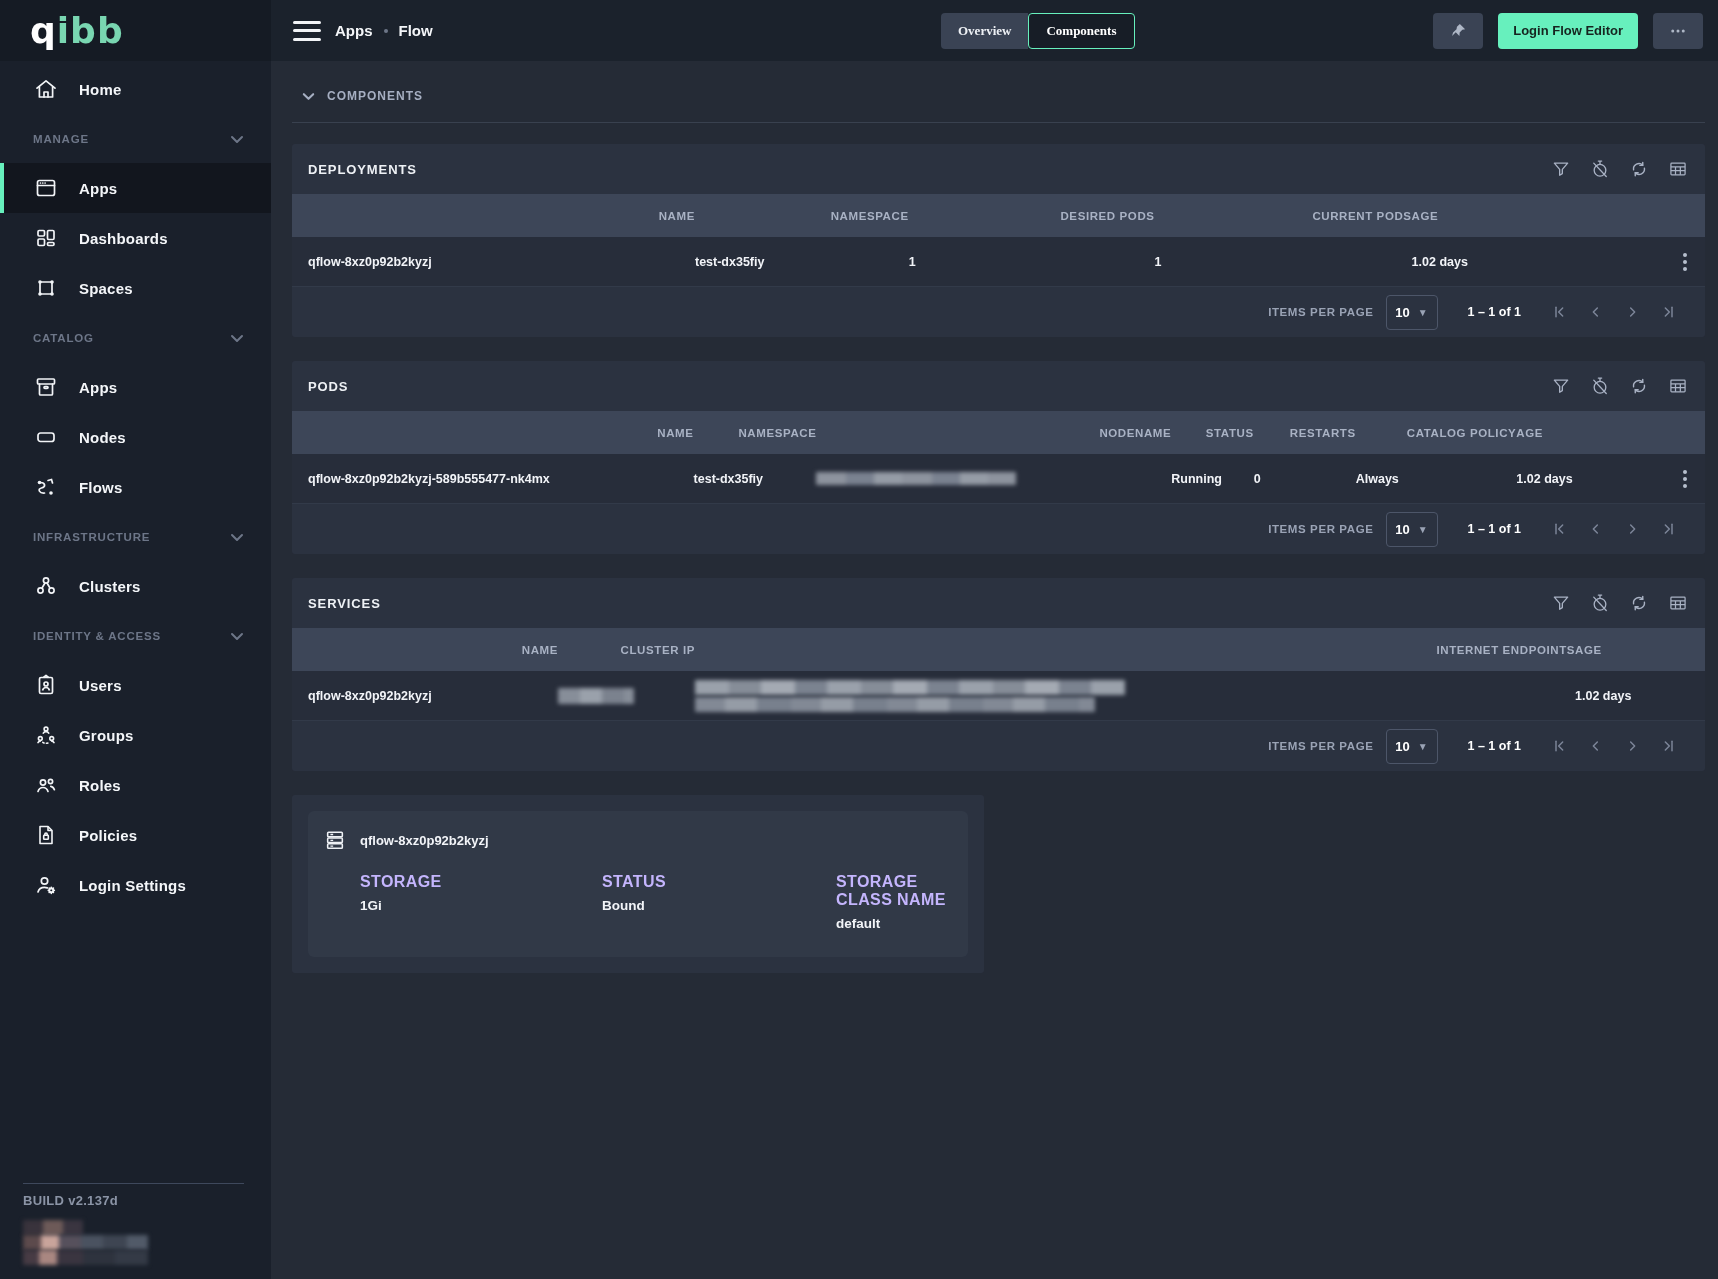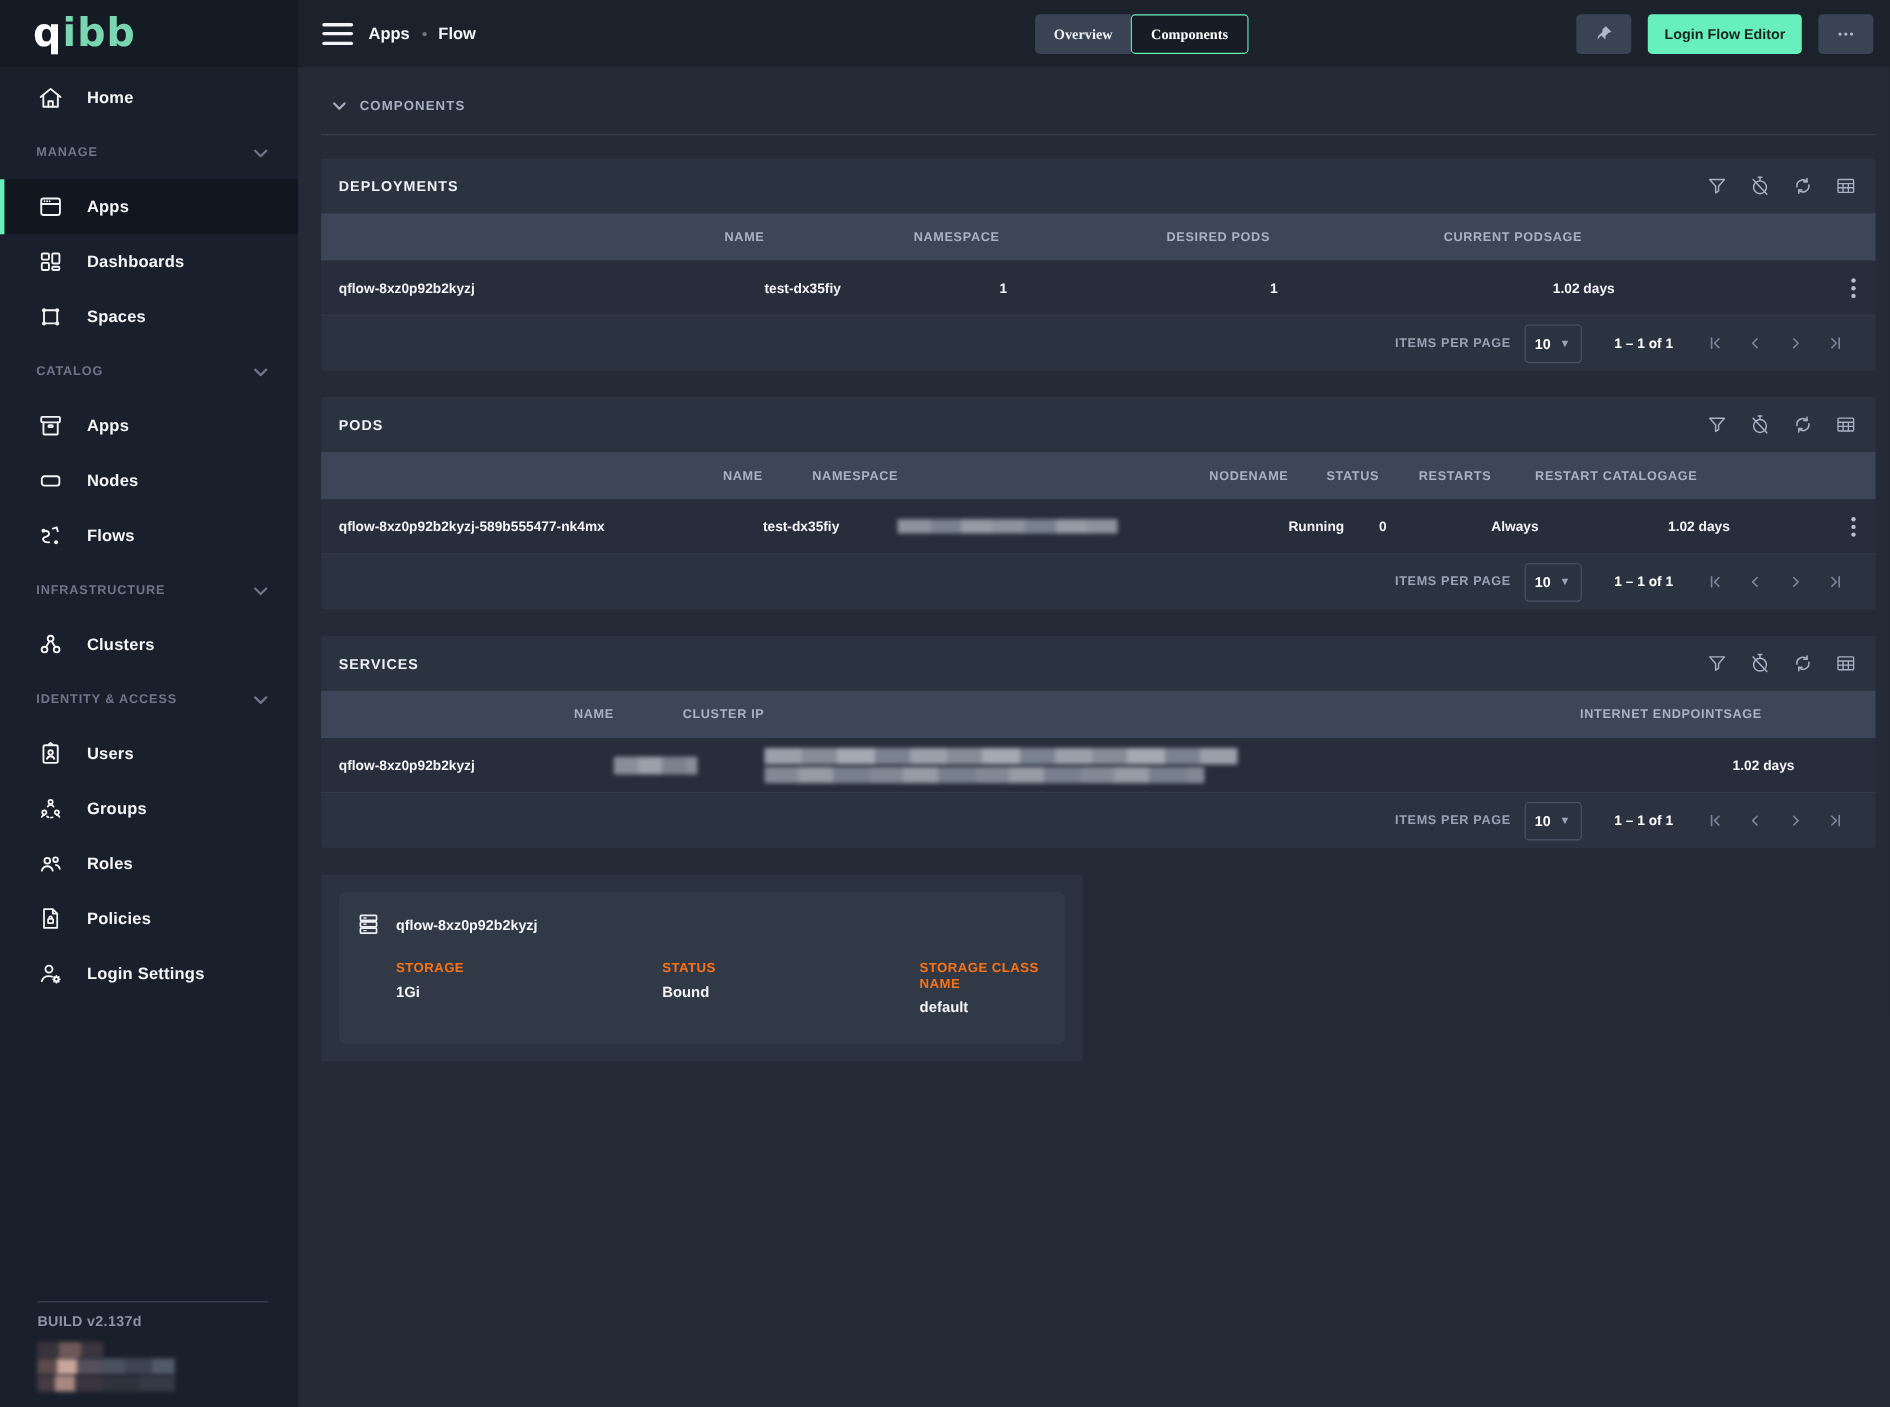--- a/index.html
+++ b/index.html
@@ -16,21 +16,21 @@
   .logo .rest { color:#79d6b1; }
   .nav { padding-top:3px; }
   .nav-item { height:50px; display:flex; align-items:center; padding-left:33px; cursor:pointer; position:relative; }
   .nav-item .ico { width:26px; height:26px; color:#f2f4f7; display:flex; align-items:center; justify-content:center; }
   .nav-item .lbl { margin-left:20px; font-size:15px; font-weight:700; color:#f4f6f9; letter-spacing:.2px; }
   .nav-item.active { background:#12161e; }
   .nav-item.active::before { content:""; position:absolute; left:0; top:0; bottom:0; width:4px; background:#67f0bd; }
   .nav-section { height:49px; display:flex; align-items:center; padding:0 26px 0 33px; }
   .nav-section .slbl { font-size:11.5px; font-weight:700; letter-spacing:.8px; color:#6d7688; }
   .nav-section .chev { margin-left:auto; color:#6d7688; }
-  .sidebar-footer { position:absolute; left:34px; right:27px; bottom:14px; }
+  .sidebar-footer { position:absolute; left:23px; right:27px; bottom:14px; }
   .sidebar-footer .rule { border-top:1px solid #3e485c; margin-bottom:9px; }
   .build { font-size:13px; font-weight:700; color:#8b94a6; letter-spacing:.3px; }
   .blur-logo { margin-top:12px; width:125px; }
   .blur-row { height:15px; filter:blur(1.5px); border-radius:1px; }
   .blur-row.r1 { width:60px; background:repeating-linear-gradient(90deg,#39333c 0 20px,#6d5a58 20px 40px,#3a3540 40px 60px); }
   .blur-row.r2 { width:125px; background:repeating-linear-gradient(90deg,#5c4a4c 0 18px,#c9a49b 18px 36px,#56505c 36px 58px,#4a5260 58px 80px,#3e4552 80px 104px,#515a68 104px 125px); }
   .blur-row.r3 { width:125px; background:repeating-linear-gradient(90deg,#473b44 0 16px,#a98781 16px 34px,#3a3540 34px 60px,#2e333e 60px 92px,#343a46 92px 125px); }
   
   .main { flex:1; display:flex; flex-direction:column; position:relative; }
   .topbar { height:61px; background:#1b222c; display:flex; align-items:center; padding:0 23px 0 22px; position:relative; }
@@ -82,21 +82,21 @@
   .vol-card { width:692px; }
   .vol-head { border-bottom:1px solid #232936; }
   .vol-body { padding:16px; }
   .vol-panel { background:#313947; border-radius:6px; padding:18px 20px 26px 16px; min-height:89px; }
   .vol-titlerow { display:flex; align-items:center; gap:14px; }
   .vol-titlerow .vico { color:#eef1f5; }
   .vol-name { font-size:13px; font-weight:700; color:#f2f4f8; }
   .vol-fields { display:flex; margin-top:22px; padding-left:36px; }
   .vf { display:flex; flex-direction:column; gap:7px; }
   .vf.f1 { width:242px; } .vf.f2 { width:234px; } .vf.f3 { flex:1; }
-  .vf .flabel { font-size:12px; font-weight:700; letter-spacing:.4px; color:#f97316; }
+  .vf .flabel { font-size:16px; font-weight:700; letter-spacing:.4px; color:#c4b5fd; }
   .vf .fvalue { font-size:13.5px; font-weight:700; color:#f2f4f8; }
   svg { display:block; }
 </style>
 </head>
 <body>
 
 <div class="sidebar">
   <div class="logo-area">
     <div class="logo"><span class="q">q</span><span class="rest">ibb</span></div>
   </div>
@@ -472,21 +472,21 @@
               </svg>
             </span>
         </div>
       </div>
       <div class="thead">
         <span class="hc" style="width:27.6%">NAME</span>
         <span class="hc" style="width:8.8%">NAMESPACE</span>
         <span class="hc" style="width:25.4%">NODENAME</span>
         <span class="hc" style="width:5.9%">STATUS</span>
         <span class="hc" style="width:7.3%">RESTARTS</span>
-        <span class="hc" style="width:11.5%">RESTART CATALOG</span>
+        <span class="hc" style="width:11.5%">CATALOG POLICY</span>
         <span class="hc">AGE</span>
       </div>
       <div class="trow">
         <span class="tc" style="width:27.6%">qflow-8xz0p92b2kyzj-589b555477-nk4mx</span>
         <span class="tc" style="width:8.8%">test-dx35fiy</span>
         <span class="tc" style="width:25.4%"><span class="redact rd-node1"></span><span class="redact rd-node2" style="display:block"></span></span>
         <span class="tc" style="width:5.9%">Running</span>
         <span class="tc" style="width:7.3%">0</span>
         <span class="tc" style="width:11.5%">Always</span>
         <span class="tc">1.02 days</span>

